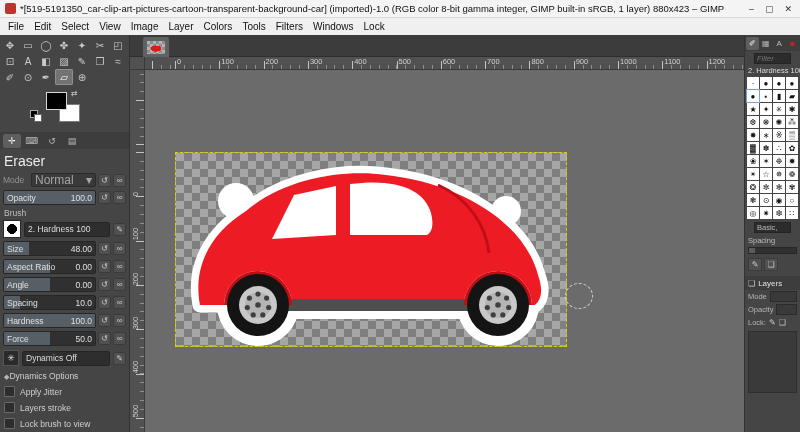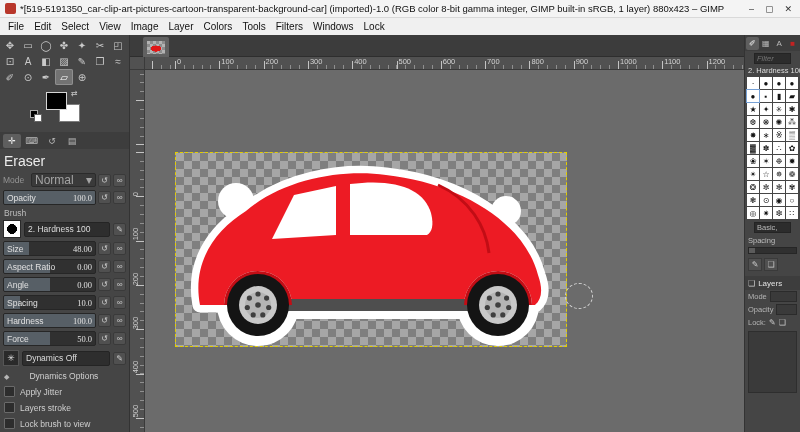--- a/index.html
+++ b/index.html
@@ -41,30 +41,30 @@
   .mode-row{display:flex;align-items:center;gap:2px;margin-bottom:3px;}
   .mode-label{font-size:8.5px;color:#949494;width:26px;flex:0 0 auto;}
   .mode-combo{flex:1;background:#3a3a3a;border:1px solid #2b2b2b;color:#a3a3a3;font-size:12px;height:12px;
               display:flex;align-items:center;justify-content:space-between;padding:0 3px;border-radius:2px;min-width:0;}
   .mini-btn{width:13px;height:13px;background:#505050;border:1px solid #3a3a3a;color:#c9c9c9;font-size:8px;
             display:flex;align-items:center;justify-content:center;border-radius:2px;padding:0;flex:0 0 auto;}
   .srow{display:flex;align-items:center;gap:2px;margin:3px 0;}
   .slider{position:relative;flex:1;height:13px;background:#303030;border:1px solid #262626;border-radius:2px;overflow:hidden;min-width:0;}
   .sfill{position:absolute;left:0;top:0;bottom:0;background:#575f66;}
   .slabel{position:absolute;left:3px;top:1.5px;font-size:8.5px;color:#e0e0e0;white-space:nowrap;}
-  .svalue{position:absolute;right:3px;top:1.5px;font-size:8.5px;color:#e0e0e0;font-family:Liberation Serif, serif;}
+  .svalue{position:absolute;right:3px;top:1.5px;font-size:8.5px;color:#e0e0e0;}
   .frame-label{font-size:8.5px;color:#bdbdbd;margin:3px 0 2px 1px;}
   .brush-row{display:flex;align-items:center;gap:3px;}
   .brush-thumb{width:16px;height:16px;flex:0 0 auto;border:1px solid #2a2a2a;
                background:radial-gradient(circle 5px at 50% 50%,#000 96%,rgba(0,0,0,0)) #fff;}
   .opt-entry{flex:1;background:#2e2e2e;border:1px solid #242424;color:#dcdcdc;font-size:8.5px;height:13px;line-height:13px;
              padding:0 3px;border-radius:2px;white-space:nowrap;overflow:hidden;min-width:0;}
   .dyn-thumb{width:14px;height:14px;flex:0 0 auto;background:#2a2a2a;border:1px solid #555;color:#ddd;font-size:9px;
              text-align:center;line-height:14px;}
-  .expander{display:flex;align-items:flex-end;gap:20px;font-size:8.5px;color:#cfcfcf;margin:5px 0 2px 1px;}
+  .expander{display:flex;align-items:flex-end;gap:0;font-size:8.5px;color:#cfcfcf;margin:5px 0 2px 1px;}
   .exp-arrow{font-size:7px;color:#b5b5b5;}
   .chk{display:flex;align-items:center;gap:5px;margin:5px 1px;font-size:8.5px;color:#cfcfcf;}
   .chk-box{width:9px;height:9px;background:#2d2d2d;border:1px solid #6a6a6a;border-radius:1px;flex:0 0 auto;}
 
   
   .center{position:absolute;left:130px;top:35px;width:614px;height:397px;background:#6b6b6b;overflow:hidden;}
   .canvas-tabs{position:absolute;left:0;top:0;width:614px;height:22px;background:#3c3c3c;border-bottom:1px solid #2e2e2e;box-sizing:border-box;}
   .canvas-tab{position:absolute;left:13px;top:2px;width:26px;height:20px;background:#616161;border-radius:2px 2px 0 0;
               display:flex;align-items:center;justify-content:center;}
   .tab-thumb{width:18px;height:13px;background-color:#b3b3b3;

